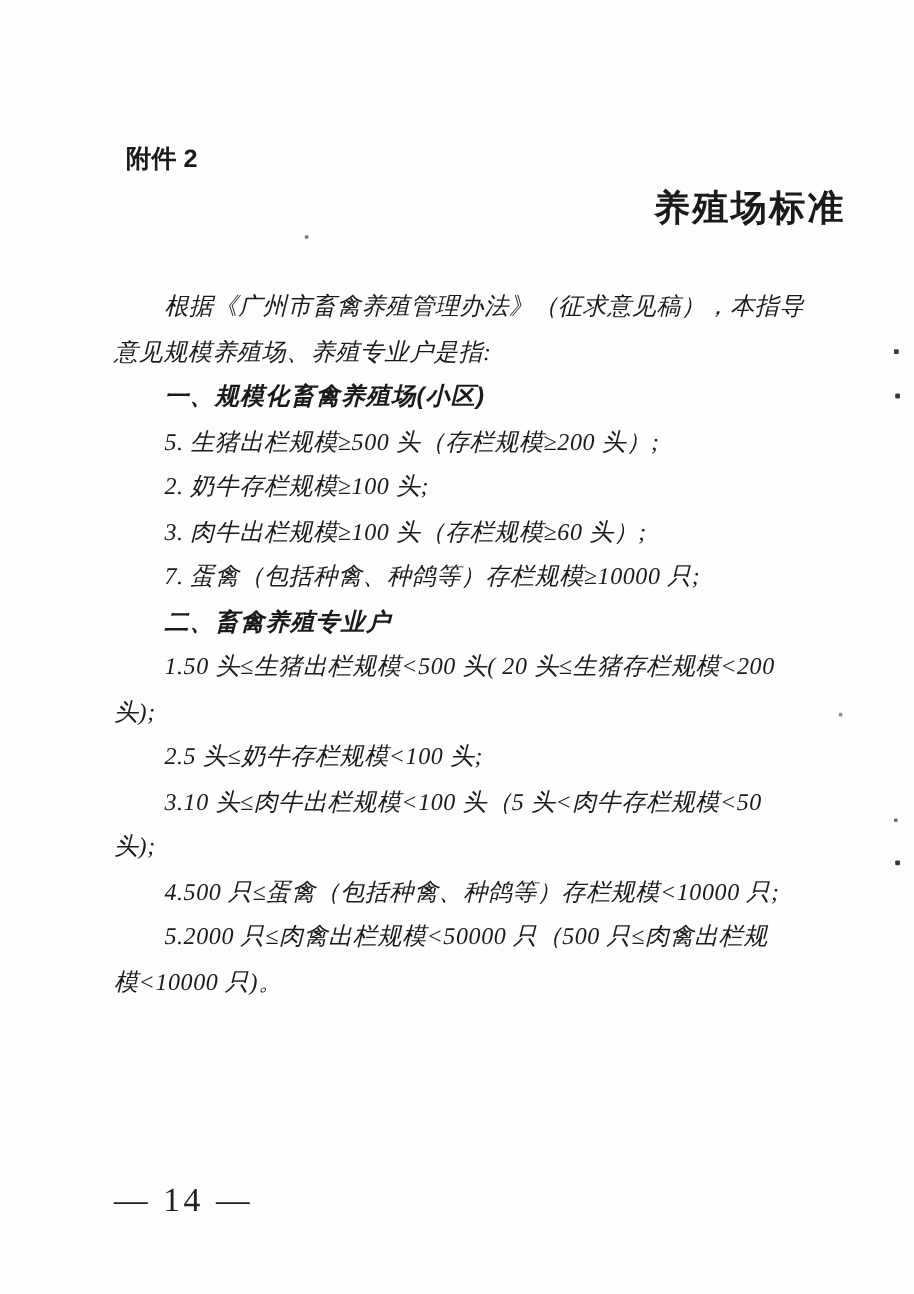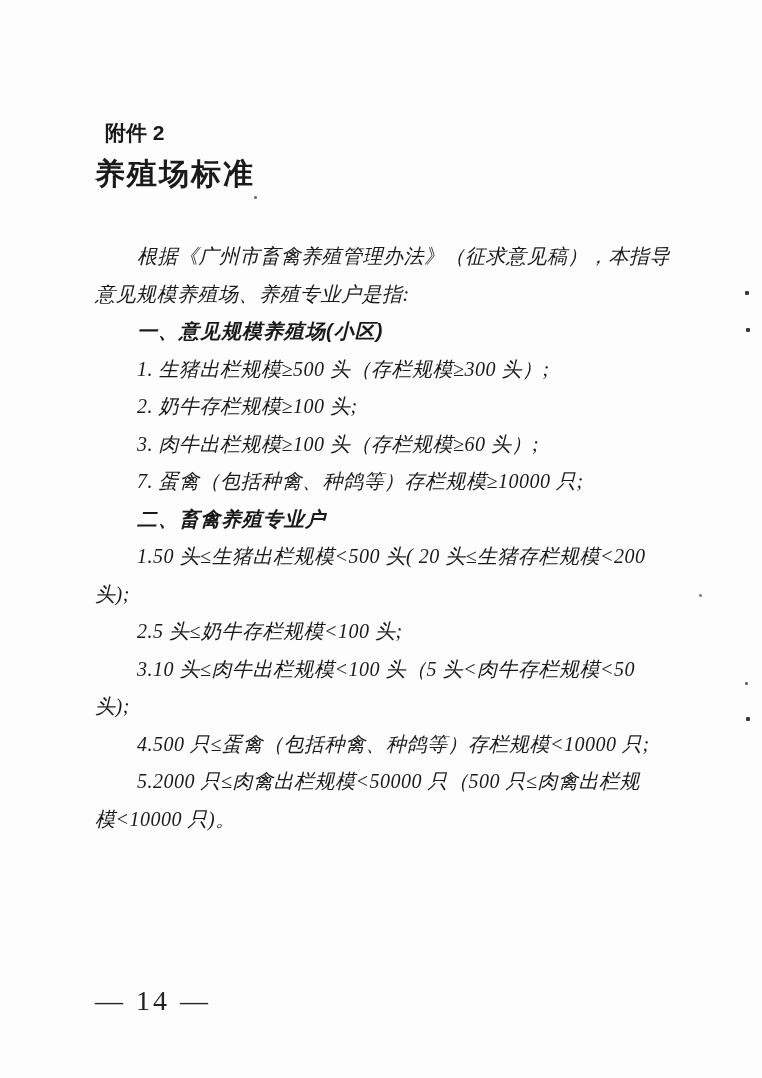--- a/index.html
+++ b/index.html
@@ -28,21 +28,21 @@
     font-size: 21px;
     line-height: 30px;
     margin-bottom: 8px;
     padding-left: 10px;
   }
   .doc-title {
     font-family: "Liberation Serif", "DejaVu Serif", serif;
     font-weight: bold;
     font-size: 30px;
     line-height: 36px;
-    text-align: left;
+    text-align: right;
     letter-spacing: 2px;
     margin: 4px 0 46px 0;
   }
   .body-line {
     font-size: 20px;
     line-height: 37.5px;
     white-space: nowrap;
     letter-spacing: 0.5px;
     font-style: italic;
   }
@@ -80,23 +80,23 @@
 <div class="page">
   <div class="doc">
 
     <div class="attachment-label">附件 2</div>
 
     <div class="doc-title">养殖场标准</div>
 
     <div class="body-line indent">根据《广州市畜禽养殖管理办法》（征求意见稿），本指导</div>
     <div class="body-line">意见规模养殖场、养殖专业户是指:</div>
 
-    <div class="body-line indent sec-heading">一、意见规模养殖场(小区)</div>
+    <div class="body-line indent sec-heading">一、规模化畜禽养殖场(小区)</div>
 
-    <div class="body-line indent">1. 生猪出栏规模≥500 头（存栏规模≥300 头）;</div>
+    <div class="body-line indent">5. 生猪出栏规模≥500 头（存栏规模≥200 头）;</div>
     <div class="body-line indent">2. 奶牛存栏规模≥100 头;</div>
     <div class="body-line indent">3. 肉牛出栏规模≥100 头（存栏规模≥60 头）;</div>
     <div class="body-line indent">7. 蛋禽（包括种禽、种鸽等）存栏规模≥10000 只;</div>
 
     <div class="body-line indent sec-heading">二、畜禽养殖专业户</div>
 
     <div class="body-line indent">1.50 头≤生猪出栏规模&lt;500 头( 20 头≤生猪存栏规模&lt;200</div>
     <div class="body-line">头);</div>
 
     <div class="body-line indent">2.5 头≤奶牛存栏规模&lt;100 头;</div>

